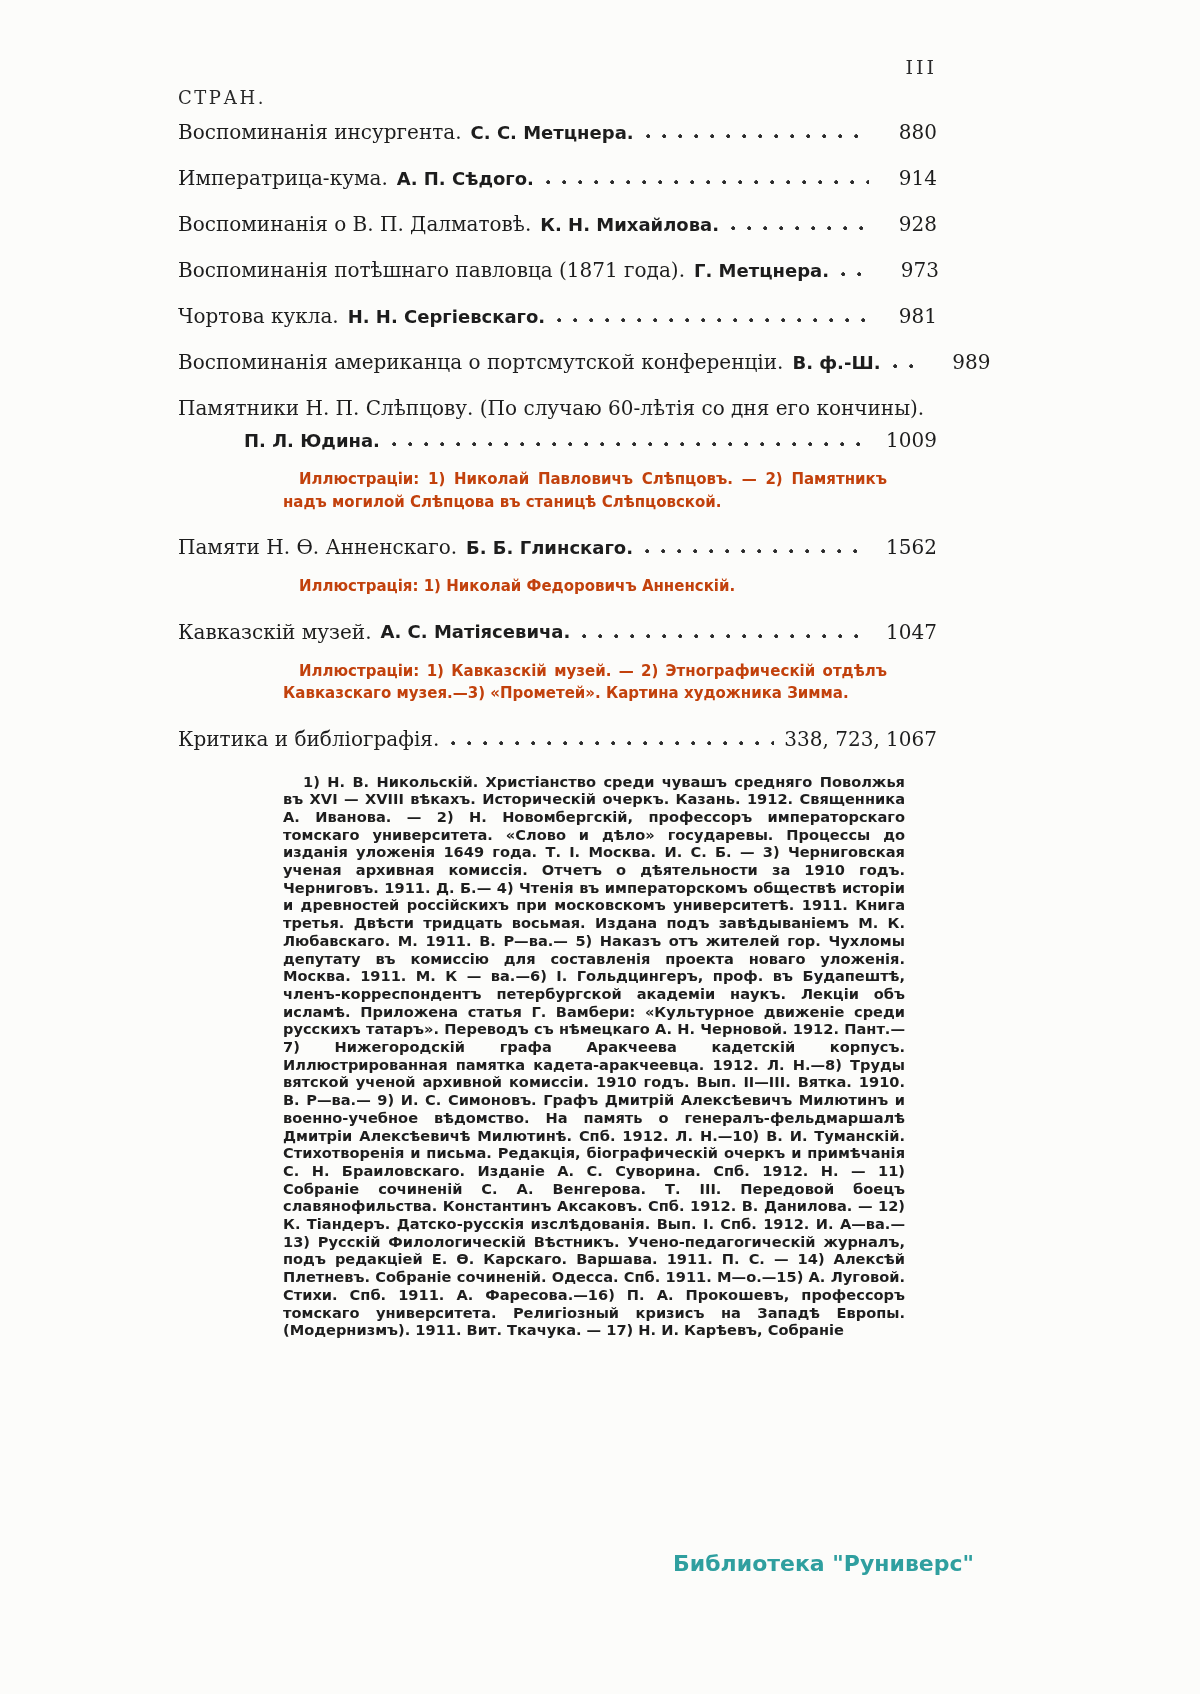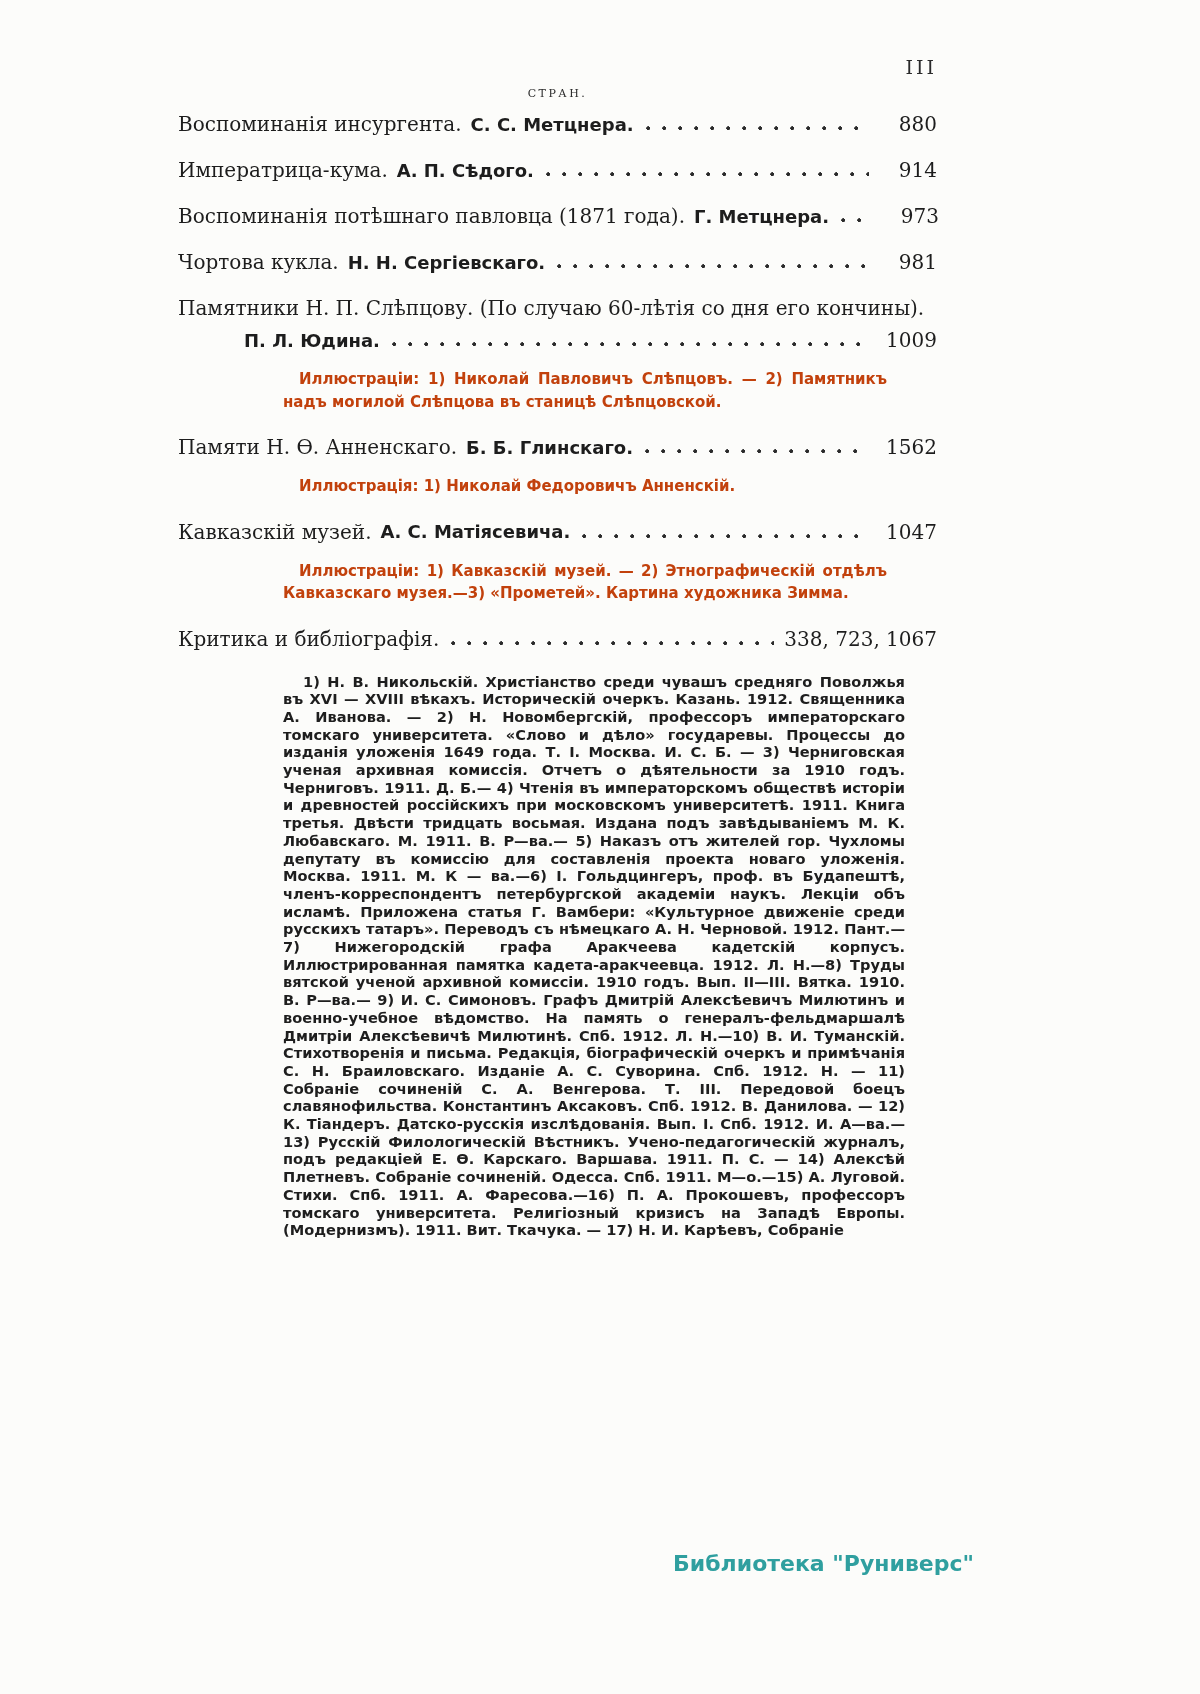--- a/index.html
+++ b/index.html
@@ -15,22 +15,22 @@
     padding: 56px 0 0 178px;
     width: 937px;
   }
   .page-num {
     text-align: right;
     font-size: 19px;
     letter-spacing: 3px;
     color: #2a2a2a;
   }
   .col-header {
-    text-align: center;
-    font-size: 11px;
+    text-align: left;
+    font-size: 18px;
     letter-spacing: 2.5px;
     margin-top: 9px;
     color: #2a2a2a;
   }
   .toc { margin-top: 12px; }
   .entry { margin-bottom: 0; }
   .entry-line {
     display: flex;
     align-items: flex-end;
     font-size: 20px;
@@ -121,39 +121,55 @@
 
     <div class="entry">
       <div class="entry-line">
         <span class="t">Императрица-кума.</span>
         <span class="a">А. П. Сѣдого.</span>
         <span class="leader"></span>
         <span class="pg">914</span>
       </div>
     </div>
 
+    <div class="entry">
+      <div class="entry-line">
+        <span class="t">Воспоминанія о В. П. Далматовѣ.</span>
+        <span class="a">К. Н. Михайлова.</span>
+        <span class="leader"></span>
+        <span class="pg">928</span>
+      </div>
+    </div>
 
     <div class="entry">
       <div class="entry-line">
         <span class="t">Воспоминанія потѣшнаго павловца (1871 года).</span>
         <span class="a">Г. Метцнера.</span>
         <span class="leader"></span>
         <span class="pg">973</span>
       </div>
     </div>
 
     <div class="entry">
       <div class="entry-line">
         <span class="t">Чортова кукла.</span>
         <span class="a">Н. Н. Сергіевскаго.</span>
         <span class="leader"></span>
         <span class="pg">981</span>
       </div>
     </div>
 
+    <div class="entry">
+      <div class="entry-line">
+        <span class="t">Воспоминанія американца о портсмутской конференціи.</span>
+        <span class="a">В. ф.-Ш.</span>
+        <span class="leader"></span>
+        <span class="pg">989</span>
+      </div>
+    </div>
 
     <div class="entry">
       <div class="line1">Памятники Н. П. Слѣпцову. (По случаю 60-лѣтія со дня его кончины).</div>
       <div class="entry-line">
         <span class="a a-indent">П. Л. Юдина.</span>
         <span class="leader"></span>
         <span class="pg">1009</span>
       </div>
       <div class="illus">Иллюстраціи: 1) Николай Павловичъ Слѣпцовъ. — 2) Памятникъ надъ могилой Слѣпцова въ станицѣ Слѣпцовской.</div>
     </div>

